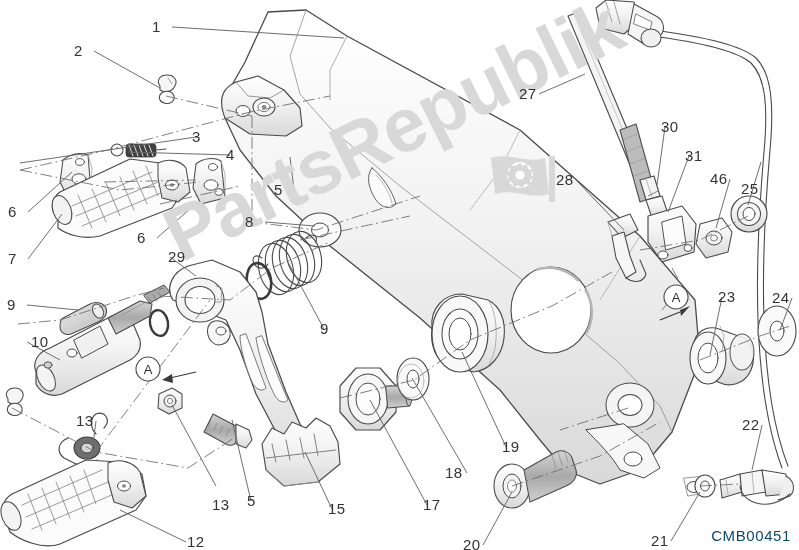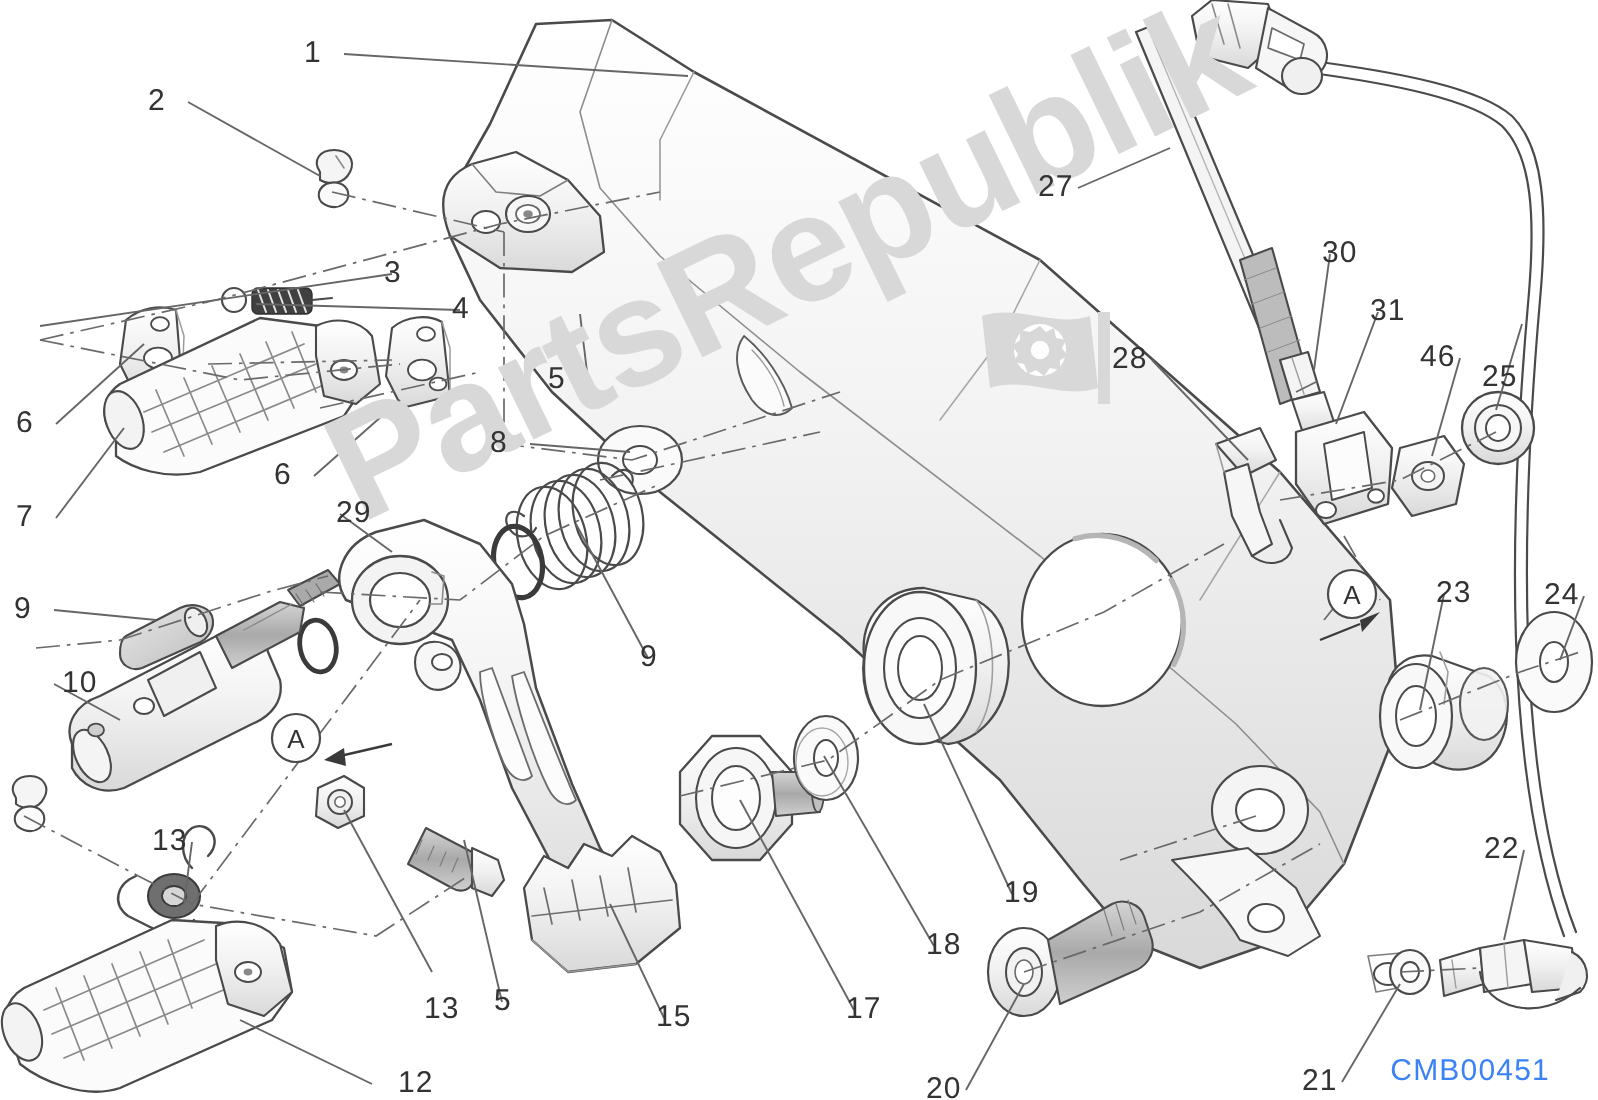--- a/index.html
+++ b/index.html
@@ -16,24 +16,24 @@
     position:absolute;
     font-family:"Liberation Sans",sans-serif;
     font-size:15px;
     color:#333333;
     letter-spacing:0.5px;
     white-space:nowrap;
     user-select:none;
   }
   #partcode{
     position:absolute;
-    right:24px;bottom:6px;
+    right:8px;bottom:6px;
     font-family:"Liberation Sans",sans-serif;
     font-size:15px;
-    color:#3b82f6;
+    color:#0c4a6e;
     letter-spacing:0.6px;
   }
   .wm{
     position:absolute;
     color:#d8d8d8;
     font-family:"Liberation Sans",sans-serif;
     font-weight:bold;
     pointer-events:none;
     user-select:none;
   }
@@ -514,27 +514,27 @@
       <div class="callout" style="left: 192px; top: 128px;">3</div>
       <div class="callout" style="left: 226px; top: 146px;">4</div>
       <div class="callout" style="left: 274px; top: 181px;">5</div>
       <div class="callout" style="left: 8px; top: 203px;">6</div>
       <div class="callout" style="left: 137px; top: 229px;">6</div>
       <div class="callout" style="left: 8px; top: 250px;">7</div>
       <div class="callout" style="left: 245px; top: 213px;">8</div>
       <div class="callout" style="left: 7px; top: 296px;">9</div>
       <div class="callout" style="left: 7px; top: 333px; margin-left: 24px;">10</div>
       <div class="callout" style="left: 76px; top: 412px;">13</div>
-      <div class="callout" style="left: 199px; top: 533px;">12</div>
+      <div class="callout" style="left: 187px; top: 533px;">12</div>
       <div class="callout" style="left: 212px; top: 477px; margin-top: 19px;">13</div>
       <div class="callout" style="left: 247px; top: 492px;">5</div>
       <div class="callout" style="left: 328px; top: 500px;">15</div>
       <div class="callout" style="left: 320px; top: 320px;">9</div>
       <div class="callout" style="left: 423px; top: 496px;">17</div>
-      <div class="callout" style="left: 463px; top: 464px; text-align: center;">18</div>
+      <div class="callout" style="left: 445px; top: 464px; text-align: center;">18</div>
       <div class="callout" style="left: 502px; top: 438px;">19</div>
       <div class="callout" style="left: 463px; top: 536px;">20</div>
       <div class="callout" style="left: 651px; top: 532px;">21</div>
       <div class="callout" style="left: 742px; top: 416px;">22</div>
       <div class="callout" style="left: 718px; top: 288px;">23</div>
       <div class="callout" style="left: 772px; top: 289px; text-align: right;">24</div>
       <div class="callout" style="left: 741px; top: 153px; margin-top: 27px;">25</div>
       <div class="callout" style="left: 710px; top: 170px;">46</div>
       <div class="callout" style="left: 519px; top: 85px;">27</div>
       <div class="callout" style="left: 556px; top: 171px;">28</div>

